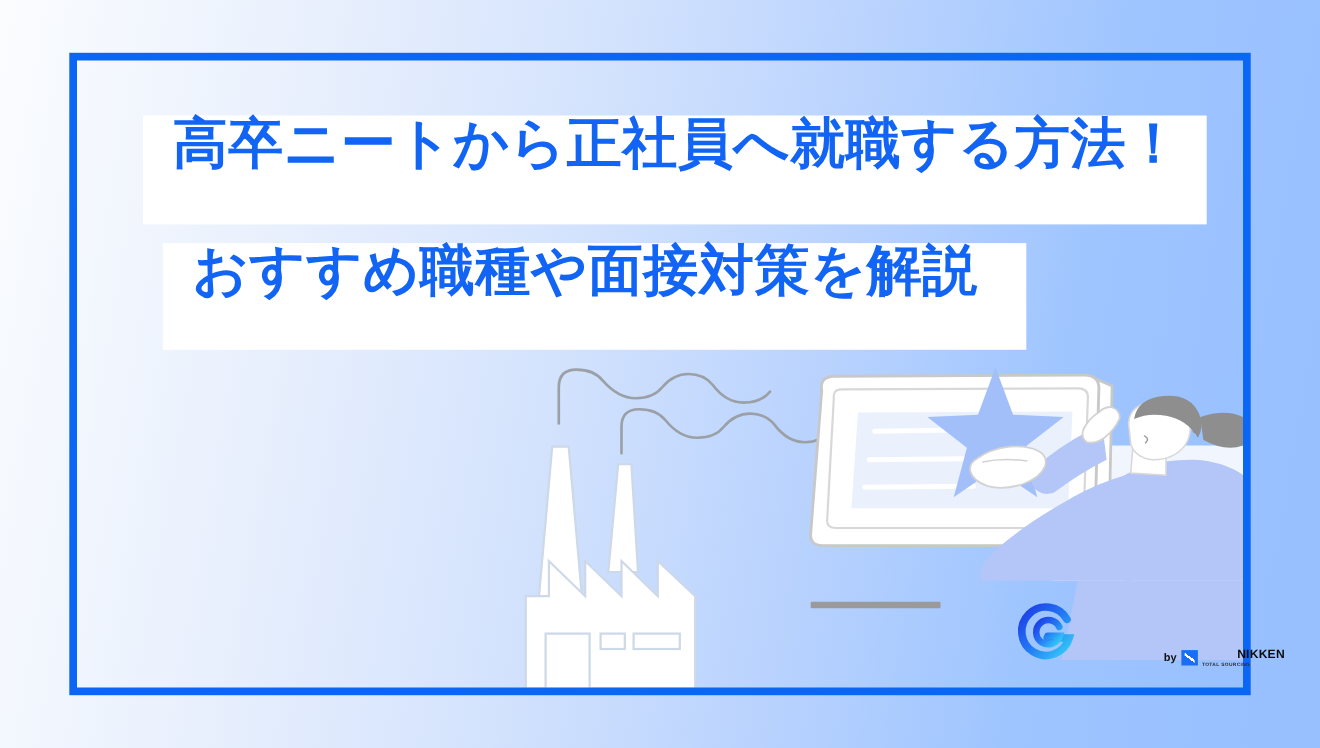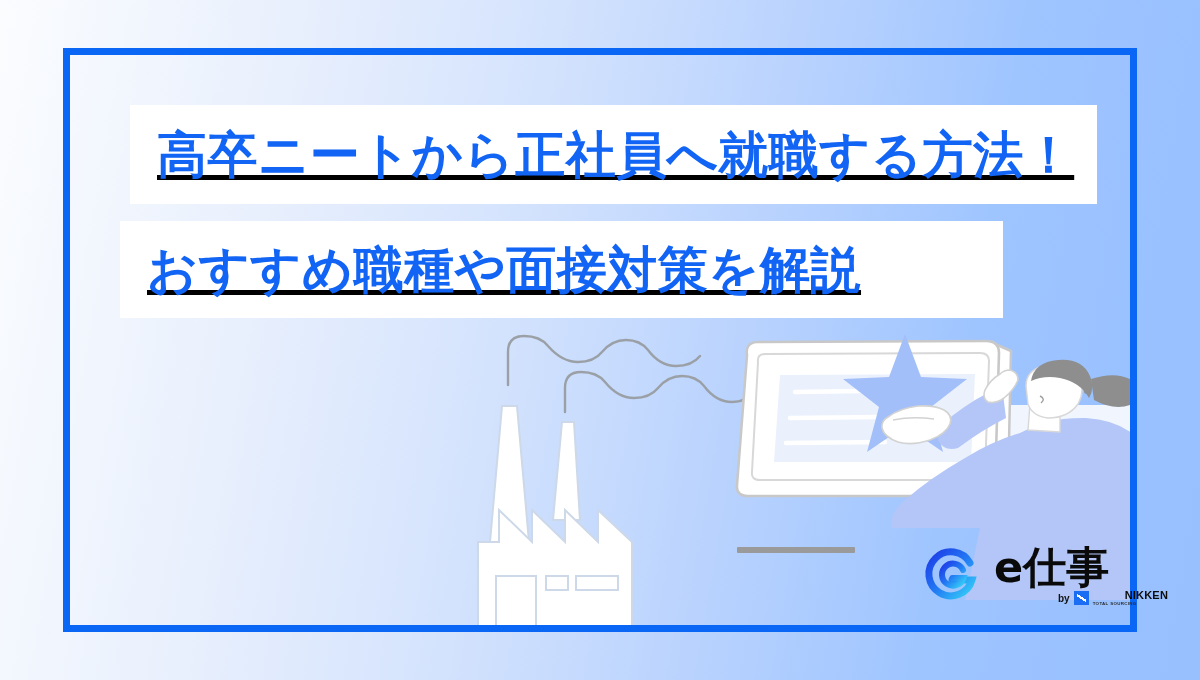--- a/index.html
+++ b/index.html
@@ -47,33 +47,31 @@
     left: 0; top: 0;
     width: 1200px;
     height: 680px;
   }
 
   
   .title-box {
     position: absolute;
     background: #ffffff;
     display: flex;
-    align-items: center;
-    text-decoration: underline;
   }
   #title-box-1 {
     left: 130px;
     top: 105px;
     width: 967px;
     height: 99px;
   }
   #title-box-2 {
-    left: 120px;
+    left: 148px;
     top: 221px;
-    width: 883px;
+    width: 785px;
     height: 97px;
   }
   .title-text {
     color: #1264f4;
     font-family: "DejaVu Sans", "Liberation Sans", sans-serif;
     font-weight: 700;
     font-size: 50px;
     line-height: 1;
     letter-spacing: 0.5px;
     padding-left: 27px;
@@ -296,21 +294,20 @@
           <stop offset="50%" stop-color="#2278f3"></stop>
           <stop offset="100%" stop-color="#33c8f7"></stop>
         </linearGradient>
       </defs>
 
       <path d="M 48 17 A 22 22 0 1 0 50 34 L 30 34" fill="none" stroke="url(#eGrad2)" stroke-width="7" stroke-linecap="round"></path>
 
       <path d="M 41 24 A 11 11 0 1 0 41.5 32 L 30.5 32" fill="none" stroke="url(#eGrad2)" stroke-width="6" stroke-linecap="round"></path>
     </svg>
 
-    <div id="logo-wordmark">e仕事</div>
 
     <div id="logo-byline">
       <span id="logo-by">by</span>
       <span id="nikken-badge"></span>
       <span id="nikken-text">
         <span id="nikken-name">NIKKEN</span>
         <span id="nikken-sub">TOTAL SOURCING</span>
       </span>
     </div>
   </div>

